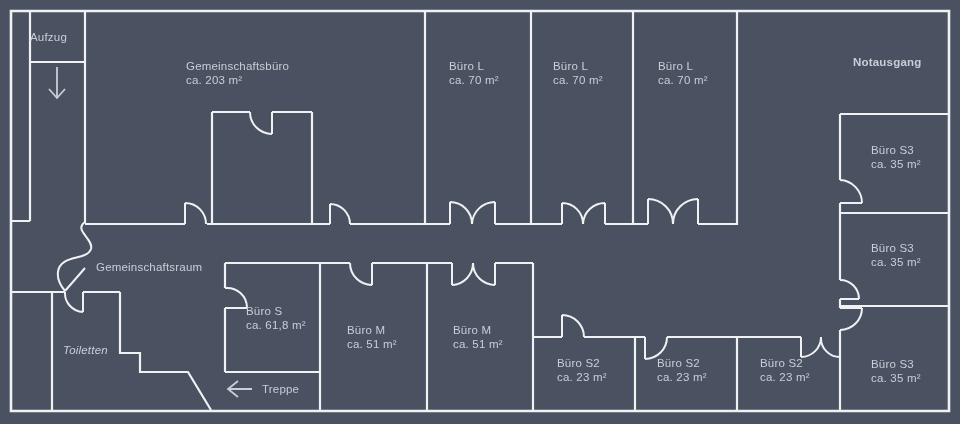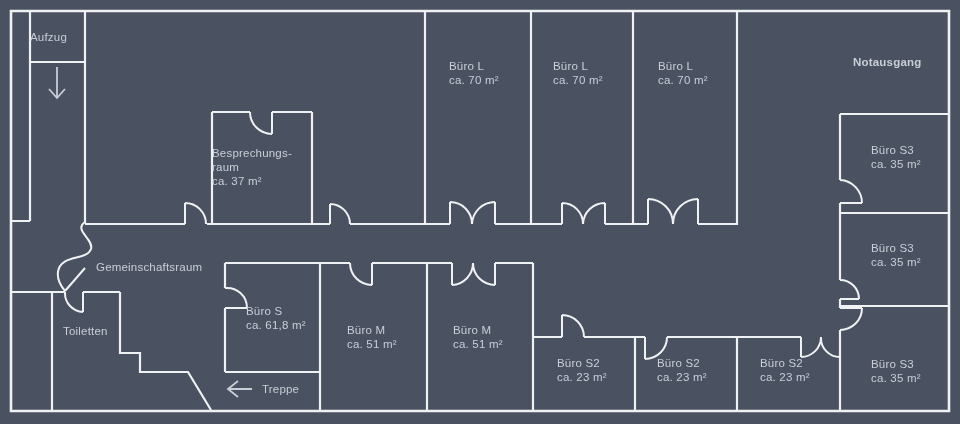--- a/index.html
+++ b/index.html
@@ -72,66 +72,65 @@
 
     <path fill="none" stroke="#c9ced7" stroke-width="1.8" d="M 57 67 V 97 M 49 89 L 57 98 L 65 89"></path>
 
     <path fill="none" stroke="#c9ced7" stroke-width="1.8" d="M 252 389 H 229 M 238 381 L 228 389 L 238 397"></path>
   </svg>
 
   <div class="lbl center" style="left:30px;top:30px;width:55px;">
     <span>Aufzug</span>
   </div>
 
+  <div class="lbl center" style="left:186px;top:59px;width:151px;">
+    <span>Gemeinschaftsbüro</span>
+    <span>ca. 203 m²</span>
+  </div>
 
   <div class="lbl" style="left:449px;top:59px;">
     <span>Büro L</span>
     <span>ca. 70 m²</span>
   </div>
 
   <div class="lbl" style="left:553px;top:59px;">
     <span>Büro L</span>
     <span>ca. 70 m²</span>
   </div>
 
   <div class="lbl" style="left:658px;top:59px;">
     <span>Büro L</span>
     <span>ca. 70 m²</span>
   </div>
 
   <div class="lbl" style="left:853px;top:55px;font-weight:bold;">
     <span>Notausgang</span>
   </div>
 
-  <div class="lbl center" style="left:212px;top:146px;width:100px;">
-    <span>Besprechungs-</span>
-    <span>raum</span>
-    <span>ca. 37 m²</span>
-  </div>
 
   <div class="lbl" style="left:871px;top:143px;">
     <span>Büro S3</span>
     <span>ca. 35 m²</span>
   </div>
 
   <div class="lbl" style="left:871px;top:241px;">
     <span>Büro S3</span>
     <span>ca. 35 m²</span>
   </div>
 
   <div class="lbl" style="left:871px;top:357px;">
     <span>Büro S3</span>
     <span>ca. 35 m²</span>
   </div>
 
   <div class="lbl" style="left:96px;top:260px;">
     <span>Gemeinschaftsraum</span>
   </div>
 
-  <div class="lbl" style="left:63px;top:324px;">
+  <div class="lbl" style="left:63px;top:343px;font-style:italic;">
     <span>Toiletten</span>
   </div>
 
   <div class="lbl" style="left:246px;top:304px;">
     <span>Büro S</span>
     <span>ca. 61,8 m²</span>
   </div>
 
   <div class="lbl" style="left:347px;top:323px;">
     <span>Büro M</span>

